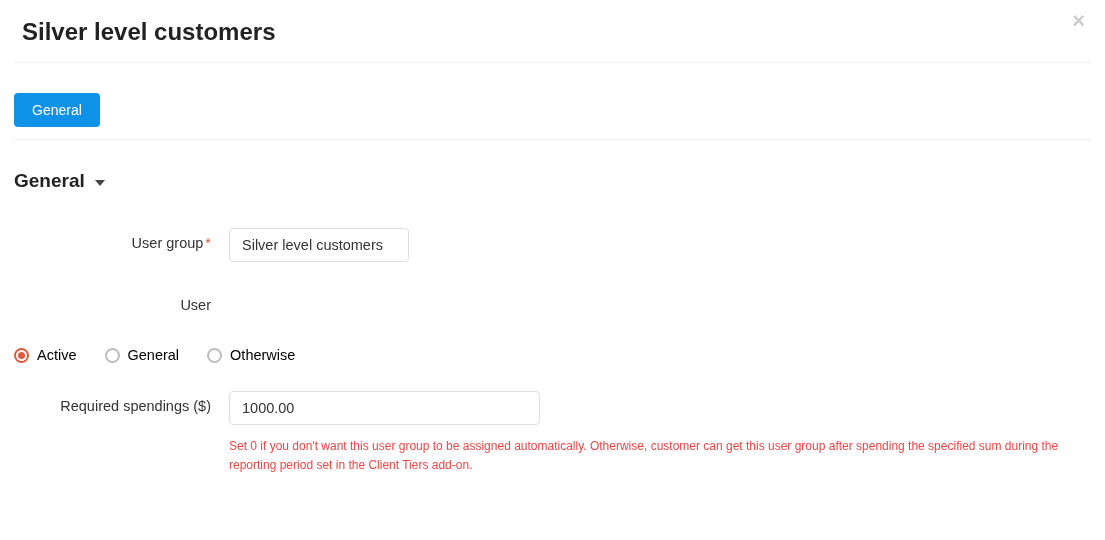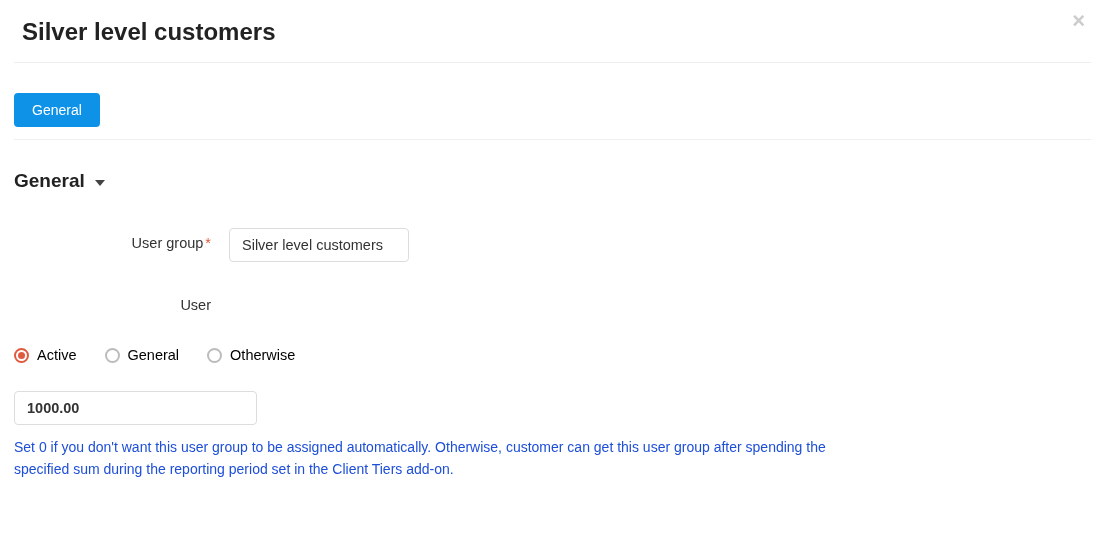--- a/index.html
+++ b/index.html
@@ -86,21 +86,21 @@
     }
     .text-input {
       border: 1px solid #ddd;
       border-radius: 4px;
       padding: 8px 12px;
       font-size: 14.5px;
       color: #333;
       background: #fff;
     }
     .ug-input { width: 180px; }
-    .sp-input { width: 243px; font-weight: bold; }
+    .sp-input { width: 311px; }
     .readonly-value {
       font-size: 14.5px;
       color: #333;
       padding-top: 7px;
     }
     .radio-group {
       display: flex;
       gap: 28px;
       align-items: center;
       padding-top: 6px;
@@ -128,22 +128,22 @@
       content: "";
       position: absolute;
       width: 7px;
       height: 7px;
       border-radius: 50%;
       background: #e05b3e;
       top: 2px;
       left: 2px;
     }
     .help-text {
-      font-size: 14px;
-      color: #1d4ed8;
+      font-size: 12px;
+      color: #ef4444;
       padding-top: 12px;
       max-width: 830px;
       line-height: 1.55;
     }
   </style>
 </head>
 <body>
 
 <div class="modal">
   <button class="close-btn">×</button>
@@ -189,20 +189,21 @@
           </label>
           <label class="radio-label">
             <span class="radio-dot"></span>
             <span>Otherwise</span>
           </label>
         </div>
       </div>
     </div>
 
     <div class="form-row">
+      <div class="form-label">Required spendings ($)</div>
       <div class="form-control">
         <input class="text-input sp-input" type="text" value="1000.00" style="">
         <div class="help-text">Set 0 if you don't want this user group to be assigned automatically. Otherwise, customer can get this user group after spending the specified sum during the reporting period set in the Client Tiers add-on.</div>
       </div>
     </div>
 
   </div>
 </div>
 
 </body></html>

